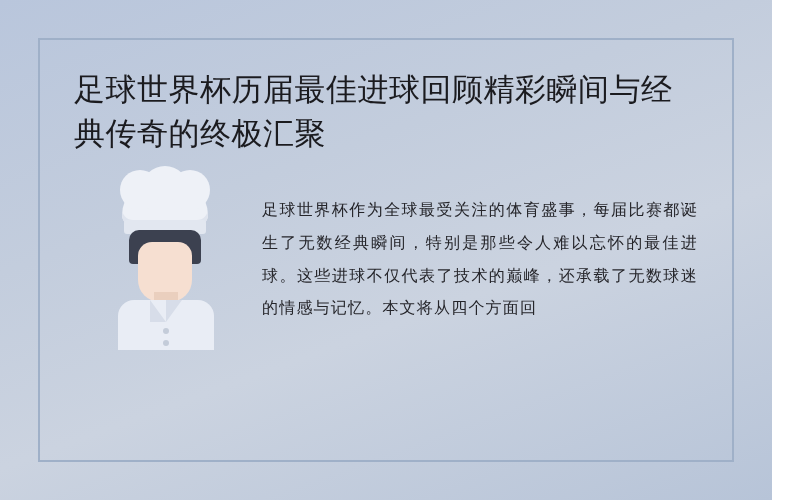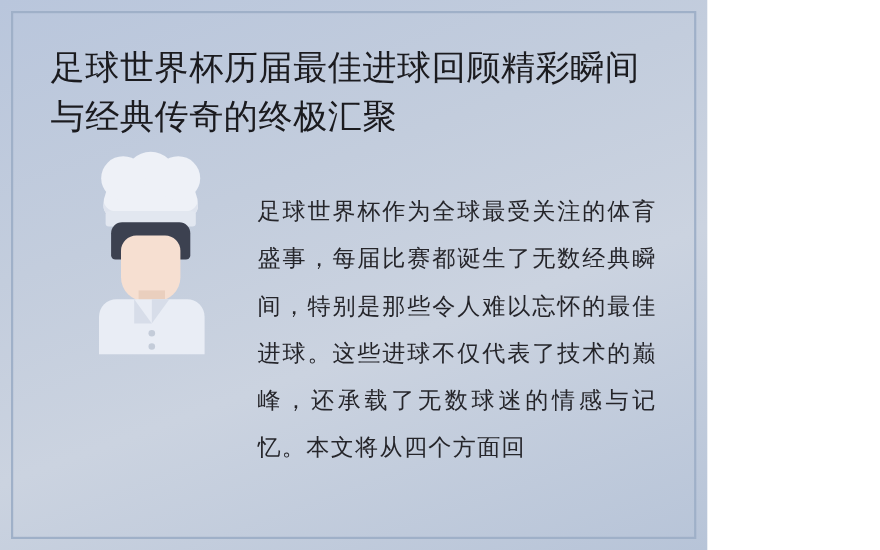--- a/index.html
+++ b/index.html
@@ -7,25 +7,25 @@
     padding: 0;
   }
   body {
     width: 800px;
     height: 500px;
     overflow: hidden;
     font-family: "Liberation Sans", sans-serif;
   }
   .page {
     position: relative;
-    width: 643px;
+    width: 772px;
     height: 500px;
     box-sizing: border-box;
     background: linear-gradient(160deg, #b9c6dc 0%, #c3cddd 35%, #cbd3e0 60%, #b7c4d8 100%);
-    padding: 10px;
+    padding: 38px;
   }
   .frame {
     position: relative;
     width: 100%;
     height: 100%;
     box-sizing: border-box;
     border: 2px solid #9fb0c8;
     background: transparent;
     padding: 28px 34px 10px 34px;
   }
@@ -48,21 +48,21 @@
     flex: 0 0 auto;
     width: 140px;
     height: 170px;
     margin-left: 22px;
     margin-top: 6px;
     position: relative;
   }
   .body-text {
     flex: 1 1 auto;
     font-family: "Liberation Serif", serif;
-    font-size: 21px;
+    font-size: 16px;
     line-height: 2.05;
     color: #25252a;
     letter-spacing: 1.2px;
     text-align: justify;
     padding-top: 4px;
     max-height: 250px;
     overflow: hidden;
   }
   
   .chef { position: absolute; left: 0; top: 0; width: 140px; height: 170px; }

